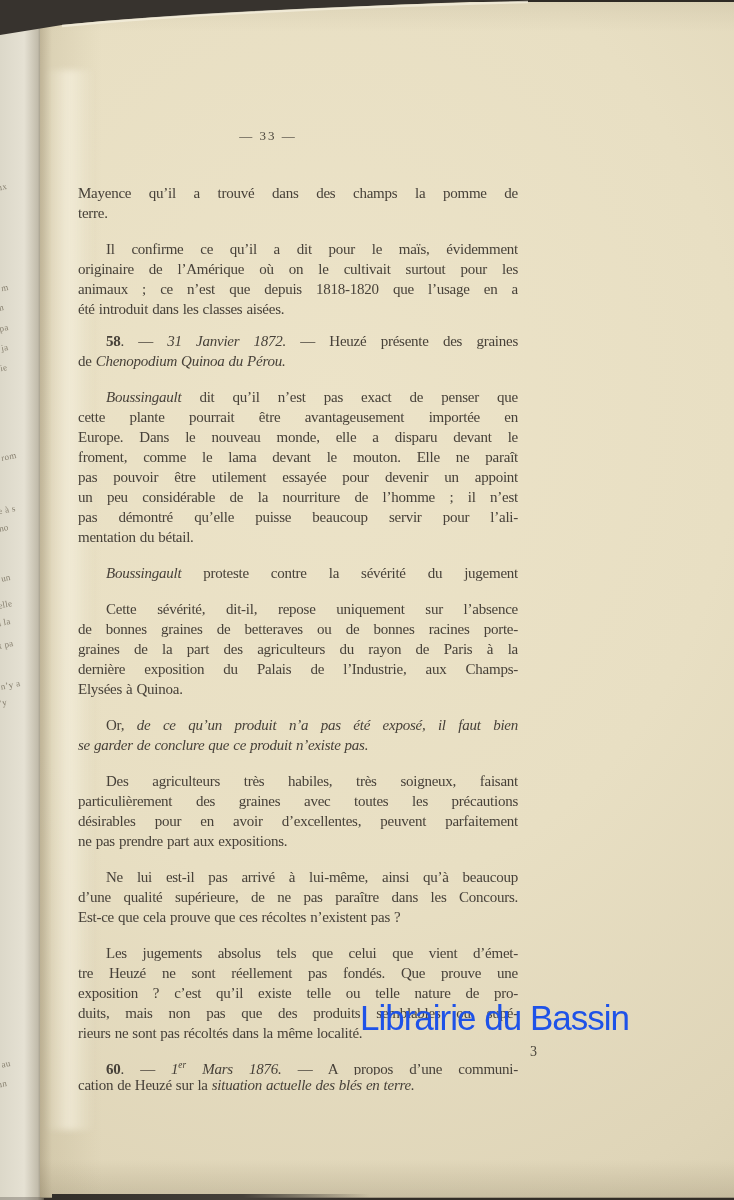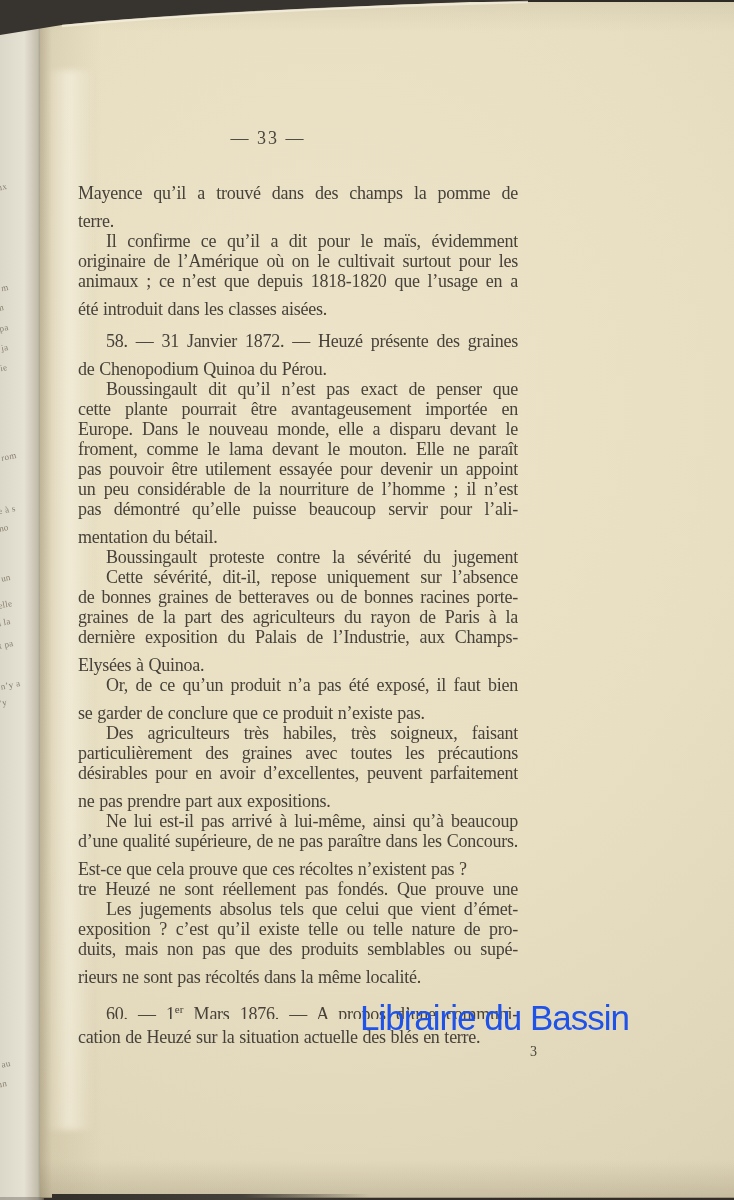--- a/index.html
+++ b/index.html
@@ -26,30 +26,30 @@
 
   
   #cover-svg{position:absolute;left:0;top:0;}
   
   #bottom-edge{position:absolute;left:52px;bottom:0;width:318px;height:6px;
     background:linear-gradient(90deg,#322e29 0%,#45403a 60%,rgba(69,64,58,0) 100%);}
   #bottom-shade{position:absolute;left:0;bottom:0;width:734px;height:3px;background:rgba(58,53,46,.30);}
 
   
   #page-header{position:absolute;left:78px;top:128px;width:440px;text-align:center;
-    transform:translateX(-30px);font-size:18px;color:#4a453c;letter-spacing:2px;}
+    transform:translateX(-30px);font-size:13px;color:#4a453c;letter-spacing:2px;}
   #text-column{position:absolute;left:78px;top:183px;width:440px;color:#474139;
-    font-size:18px;letter-spacing:-0.25px;word-spacing:.5px;}
+    font-size:15px;letter-spacing:-0.25px;word-spacing:.5px;}
   .line{line-height:20px;height:20px;overflow:hidden;text-align:justify;text-align-last:justify;}
-  .line.last{text-align-last:left;margin-top:8px;}
-  .line.indent{text-indent:28px;}
+  .line.last{text-align-last:left;}
+  .line.indent{text-indent:28px;margin-top:16px;}
   .line.gap12{margin-top:12px;}
   .line.gap16{margin-top:12px;}
-  .it{}
-  .bd{font-weight:normal;}
+  .it{font-style:italic;}
+  .bd{font-weight:bold;}
   .sup{vertical-align:super;font-size:.62em;letter-spacing:0;}
 
   #signature{position:absolute;left:530px;top:1044px;font-size:14px;color:#4a453c;}
 
   #watermark{position:absolute;left:360px;top:998px;z-index:40;white-space:nowrap;
     font-family:"Liberation Sans","DejaVu Sans",sans-serif;font-size:35px;font-weight:400;
     letter-spacing:-1px;}
 </style>
 </head>
 <body>
@@ -114,22 +114,22 @@
       <div class="line last"><span class="">Elysées à Quinoa.</span></div>
       <div class="line indent"><span class="">Or, </span><span class="it ">de ce qu’un produit n’a pas été exposé, il faut bien</span></div>
       <div class="line last"><span class="it ">se garder de conclure que ce produit n’existe pas.</span></div>
       <div class="line indent"><span class="">Des agriculteurs très habiles, très soigneux, faisant</span></div>
       <div class="line"><span class="">particulièrement des graines avec toutes les précautions</span></div>
       <div class="line"><span class="">désirables pour en avoir d’excellentes, peuvent parfaitement</span></div>
       <div class="line last"><span class="">ne pas prendre part aux expositions.</span></div>
       <div class="line indent"><span class="">Ne lui est-il pas arrivé à lui-même, ainsi qu’à beaucoup</span></div>
       <div class="line"><span class="">d’une qualité supérieure, de ne pas paraître dans les Concours.</span></div>
       <div class="line last"><span class="">Est-ce que cela prouve que ces récoltes n’existent pas ?</span></div>
+      <div class="line indent"><span class="">Les jugements absolus tels que celui que vient d’émet-</span></div>
       <div class="line"><span class="">tre Heuzé ne sont réellement pas fondés. Que prouve une</span></div>
-      <div class="line indent"><span class="">Les jugements absolus tels que celui que vient d’émet-</span></div>
       <div class="line"><span class="">exposition ?  c’est qu’il existe telle ou telle nature de pro-</span></div>
       <div class="line"><span class="">duits, mais non pas que des produits semblables ou supé-</span></div>
       <div class="line last"><span class="">rieurs ne sont pas récoltés dans la même localité.</span></div>
       <div class="line indent gap16"><span class="bd ">60</span><span class="">. — </span><span class="it ">1</span><span class="it sup">er</span><span class="it "> Mars 1876.</span><span class=""> — A propos d’une communi-</span></div>
       <div class="line last"><span class="">cation de Heuzé sur la </span><span class="it ">situation actuelle des blés en terre.</span></div>
     </div>
 
   <div id="signature">3</div>
 
   <div id="watermark" style="color: rgb(30, 82, 232);">Librairie du Bassin</div>

